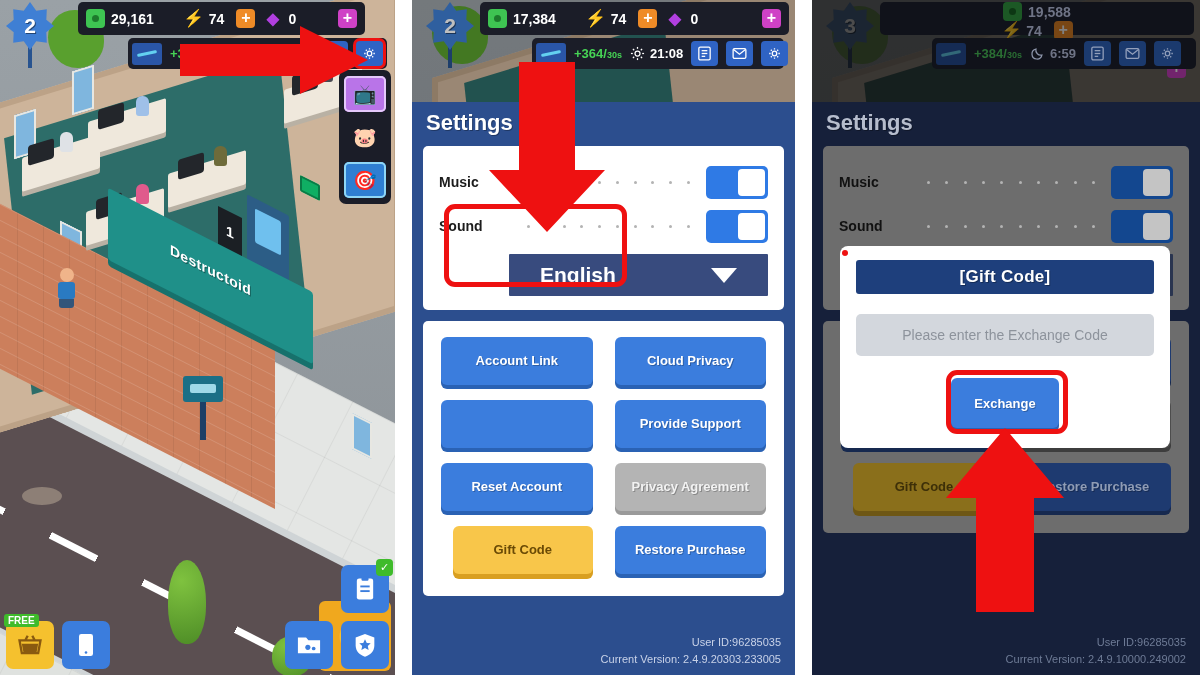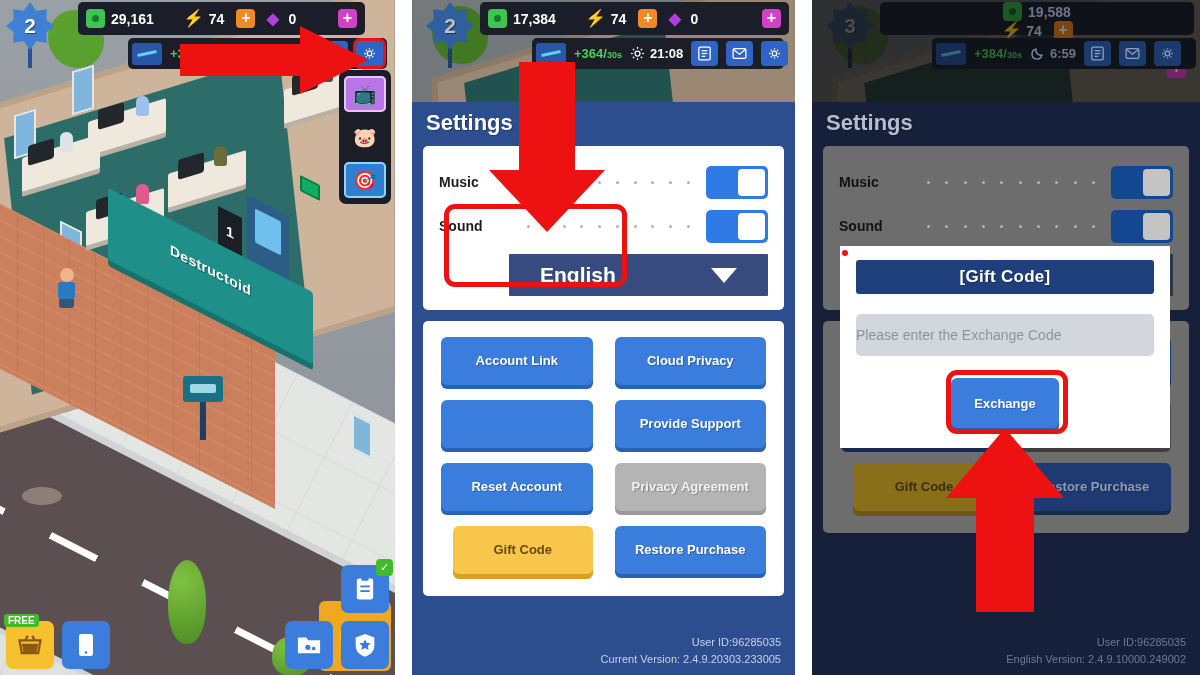--- a/index.html
+++ b/index.html
@@ -195,30 +195,30 @@
 
   .redbox{ position:absolute; border:5px solid #ee1111; border-radius:11px; pointer-events:none; }
 
   
   .arrow{ position:absolute; }
   .arrow svg{ display:block; }
 
   
   .dialog{
     position:absolute; left:28px; top:14px; width:330px; background:#fff;
-    border-radius:0; padding:14px 16px 20px 16px;
+    border-radius:8px; padding:14px 16px 20px 16px;
   }
   .dlg-title{
     background:#1e3f7c; color:#fff; text-align:center; font-size:17px; font-weight:bold;
     height:34px; line-height:34px; border-radius:3px; letter-spacing:.3px;
     text-shadow: 1px 1px 0 rgba(0,0,0,.3);
   }
   .dlg-input{
     margin-top:20px; height:42px; background:#d3d7dd; border-radius:5px;
-    display:flex; align-items:center; 
+    display:flex; align-items:center; justify-content:center;
     color:#8d939c; font-size:14px;
   }
   .dlg-exchange{
     margin:22px auto 0 auto; width:108px; height:50px; background:#3b7ddd; border-radius:6px;
     color:#fff; font-size:13px; font-weight:bold; display:flex; align-items:center; justify-content:center;
     box-shadow: 0 4px 0 #2a62b4; text-shadow: 1px 1px 0 rgba(0,0,0,.25);
   }
   .dlg-dot{ position:absolute; left:2px; top:4px; width:6px; height:6px; background:#ee1111; border-radius:50%; }
 </style>
 </head>
@@ -667,21 +667,21 @@
               <span>it</span>
             </span>
           </div>
           <div class="sbtn gold">Gift Code</div>
           <div class="sbtn">Restore Purchase</div>
         </div>
       </div>
 
       <div class="footinfo dark-foot">
         <div>User ID:96285035</div>
-        <div>English Version: 2.4.9.10000.249002</div>
+        <div>Current Version: 2.4.9.10000.249002</div>
       </div>
     </div>
 
     <div style="position:absolute;left:0;top:232px;width:388px;">
       <div class="dialog">
         <span class="dlg-dot"></span>
         <div class="dlg-title">[Gift Code]</div>
         <div class="dlg-input">
           <span>Please enter the Exchange Code</span>
         </div>

